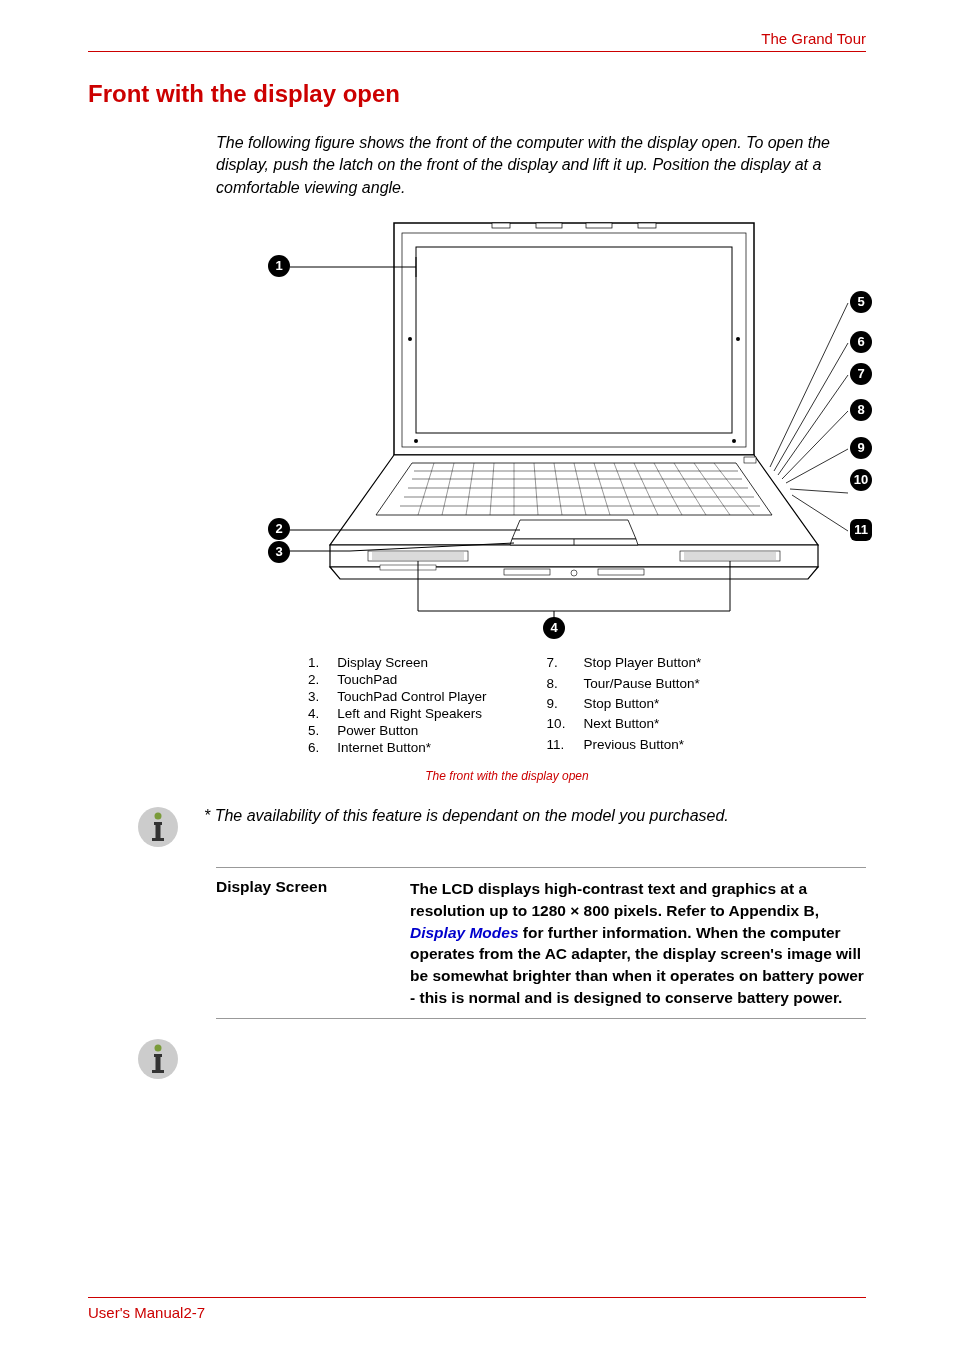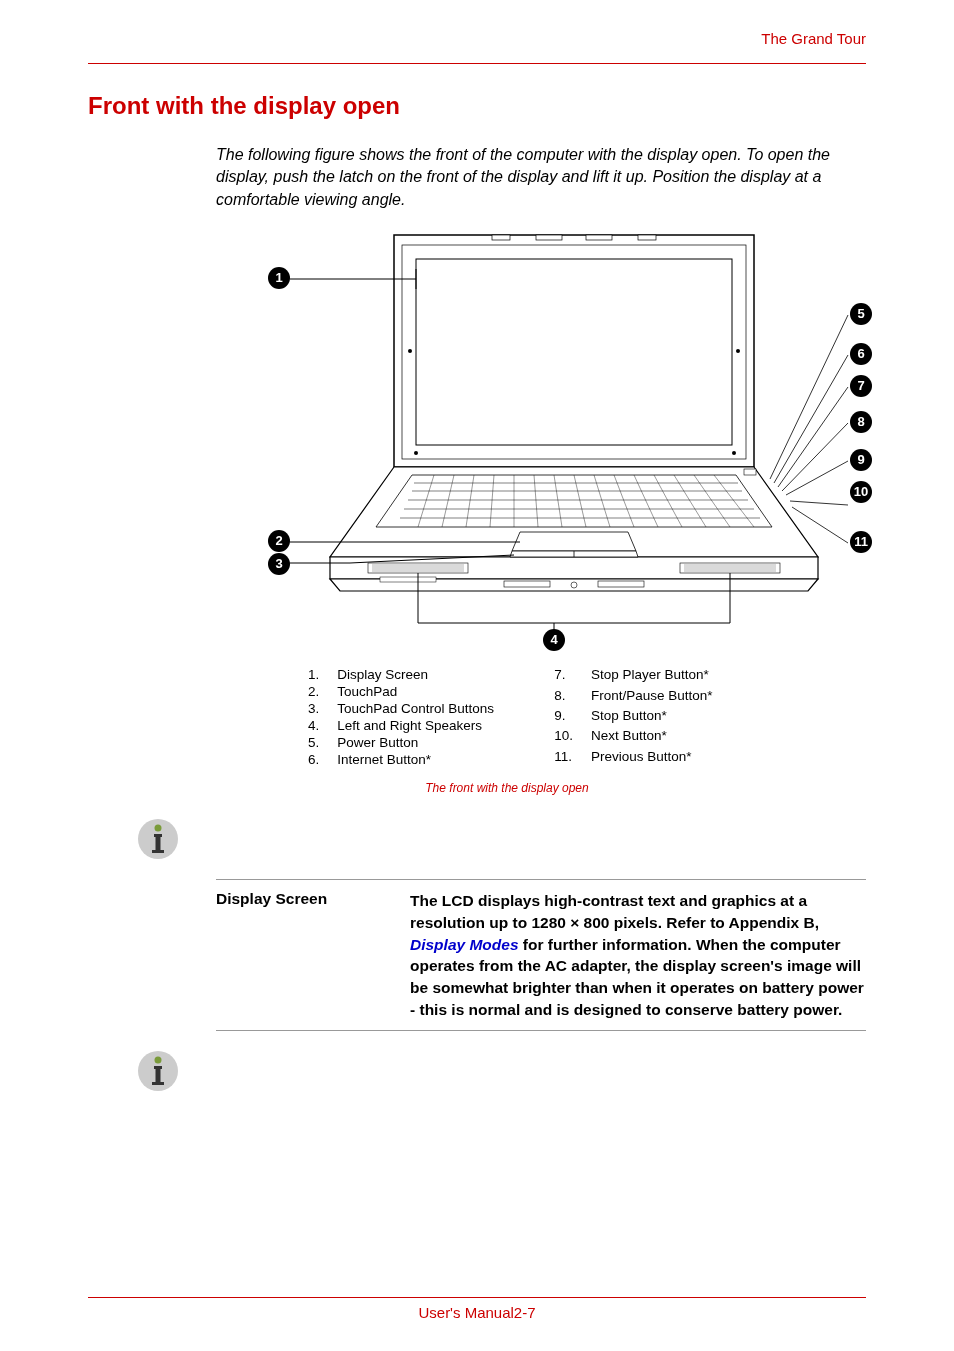--- a/index.html
+++ b/index.html
@@ -12,21 +12,21 @@
       background: #fff;
       width: 954px;
       height: 1351px;
       position: relative;
       padding: 30px 88px 30px 88px;
     }
     .header-text {
       text-align: right;
       color: #c00;
       font-size: 15px;
-      margin-bottom: 16px;
+      margin-bottom: 4px;
     }
     .header-rule {
       border-top: 1px solid #c00;
       margin-bottom: 28px;
     }
     .main-heading {
       color: #c00;
       font-size: 24px;
       font-weight: bold;
       margin-bottom: 24px;
@@ -135,21 +135,21 @@
       bottom: 30px;
       left: 88px;
       right: 88px;
     }
     .footer-rule {
       border-top: 1px solid #c00;
       margin-bottom: 6px;
     }
     .footer-row {
       display: flex;
-      justify-content: center;
+      justify-content: flex-start;
       color: #c00;
       font-size: 15px;
     }
   </style>
 </head>
 <body>
 
 <div class="header-text">The Grand Tour</div>
 <div class="header-rule"></div>
 
@@ -255,36 +255,36 @@
   <div class="callout" style="left:34px; top:40px;">1</div>
   <div class="callout" style="left:34px; top:303px;">2</div>
   <div class="callout" style="left:34px; top:326px;">3</div>
   <div class="callout" style="left:309px; top:402px;">4</div>
   <div class="callout" style="left:616px; top:76px;">5</div>
   <div class="callout" style="left:616px; top:116px;">6</div>
   <div class="callout" style="left:616px; top:148px;">7</div>
   <div class="callout" style="left:616px; top:184px;">8</div>
   <div class="callout" style="left:616px; top:222px;">9</div>
   <div class="callout" style="left:616px; top:254px;">10</div>
-  <div class="callout" style="left:616px; top:304px;">11</div>
+  <div class="callout" style="left:616px; top:304px;border-radius:6px;">11</div>
 </div>
 
 <div class="legend-table">
   <div class="legend-col">
     <div class="legend-row">
         <span class="legend-num">1.</span>
         <span class="legend-text">Display Screen</span>
       </div>
     <div class="legend-row">
         <span class="legend-num">2.</span>
         <span class="legend-text">TouchPad</span>
       </div>
     <div class="legend-row">
         <span class="legend-num">3.</span>
-        <span class="legend-text">TouchPad Control Buttons</span>
+        <span class="legend-text">TouchPad Control Player</span>
       </div>
     <div class="legend-row">
         <span class="legend-num">4.</span>
         <span class="legend-text">Left and Right Speakers</span>
       </div>
     <div class="legend-row">
         <span class="legend-num">5.</span>
         <span class="legend-text">Power Button</span>
       </div>
     <div class="legend-row">
@@ -292,21 +292,21 @@
         <span class="legend-text">Internet Button*</span>
       </div>
   </div>
   <div class="legend-col">
     <div class="legend-row">
         <span class="legend-num">7.</span>
         <span class="legend-text">Stop Player Button*</span>
       </div>
     <div class="legend-row">
         <span class="legend-num">8.</span>
-        <span class="legend-text">Front/Pause Button*</span>
+        <span class="legend-text">Tour/Pause Button*</span>
       </div>
     <div class="legend-row">
         <span class="legend-num">9.</span>
         <span class="legend-text">Stop Button*</span>
       </div>
     <div class="legend-row">
         <span class="legend-num">10.</span>
         <span class="legend-text">Next Button*</span>
       </div>
     <div class="legend-row">
@@ -319,20 +319,21 @@
 <div class="figure-caption">The front with the display open</div>
 
 <div class="note-block">
   <svg class="note-icon" viewBox="0 0 44 44">
     <circle cx="22" cy="22" r="20" fill="#ccc"></circle>
     <circle cx="22" cy="11" r="3.5" fill="#7a9b3a"></circle>
     <rect x="18" y="17" width="8" height="3" fill="#333"></rect>
     <rect x="19.5" y="17" width="5" height="18" fill="#333"></rect>
     <rect x="16" y="33" width="12" height="3" fill="#333"></rect>
   </svg>
+  <div class="note-text">* The availability of this feature is dependant on the model you purchased.</div>
 </div>
 
 <div class="def-table">
   <div class="def-term">Display Screen</div>
   <div class="def-desc">
     <span>The LCD displays high-contrast text and graphics at a resolution up to 1280 × 800 pixels. Refer to Appendix B, </span><span class="inline-link">Display Modes</span><span> for further information. When the computer operates from the AC adapter, the display screen's image will be somewhat brighter than when it operates on battery power - this is normal and is designed to conserve battery power.</span>
   </div>
 </div>
 
 <div class="note-block">

